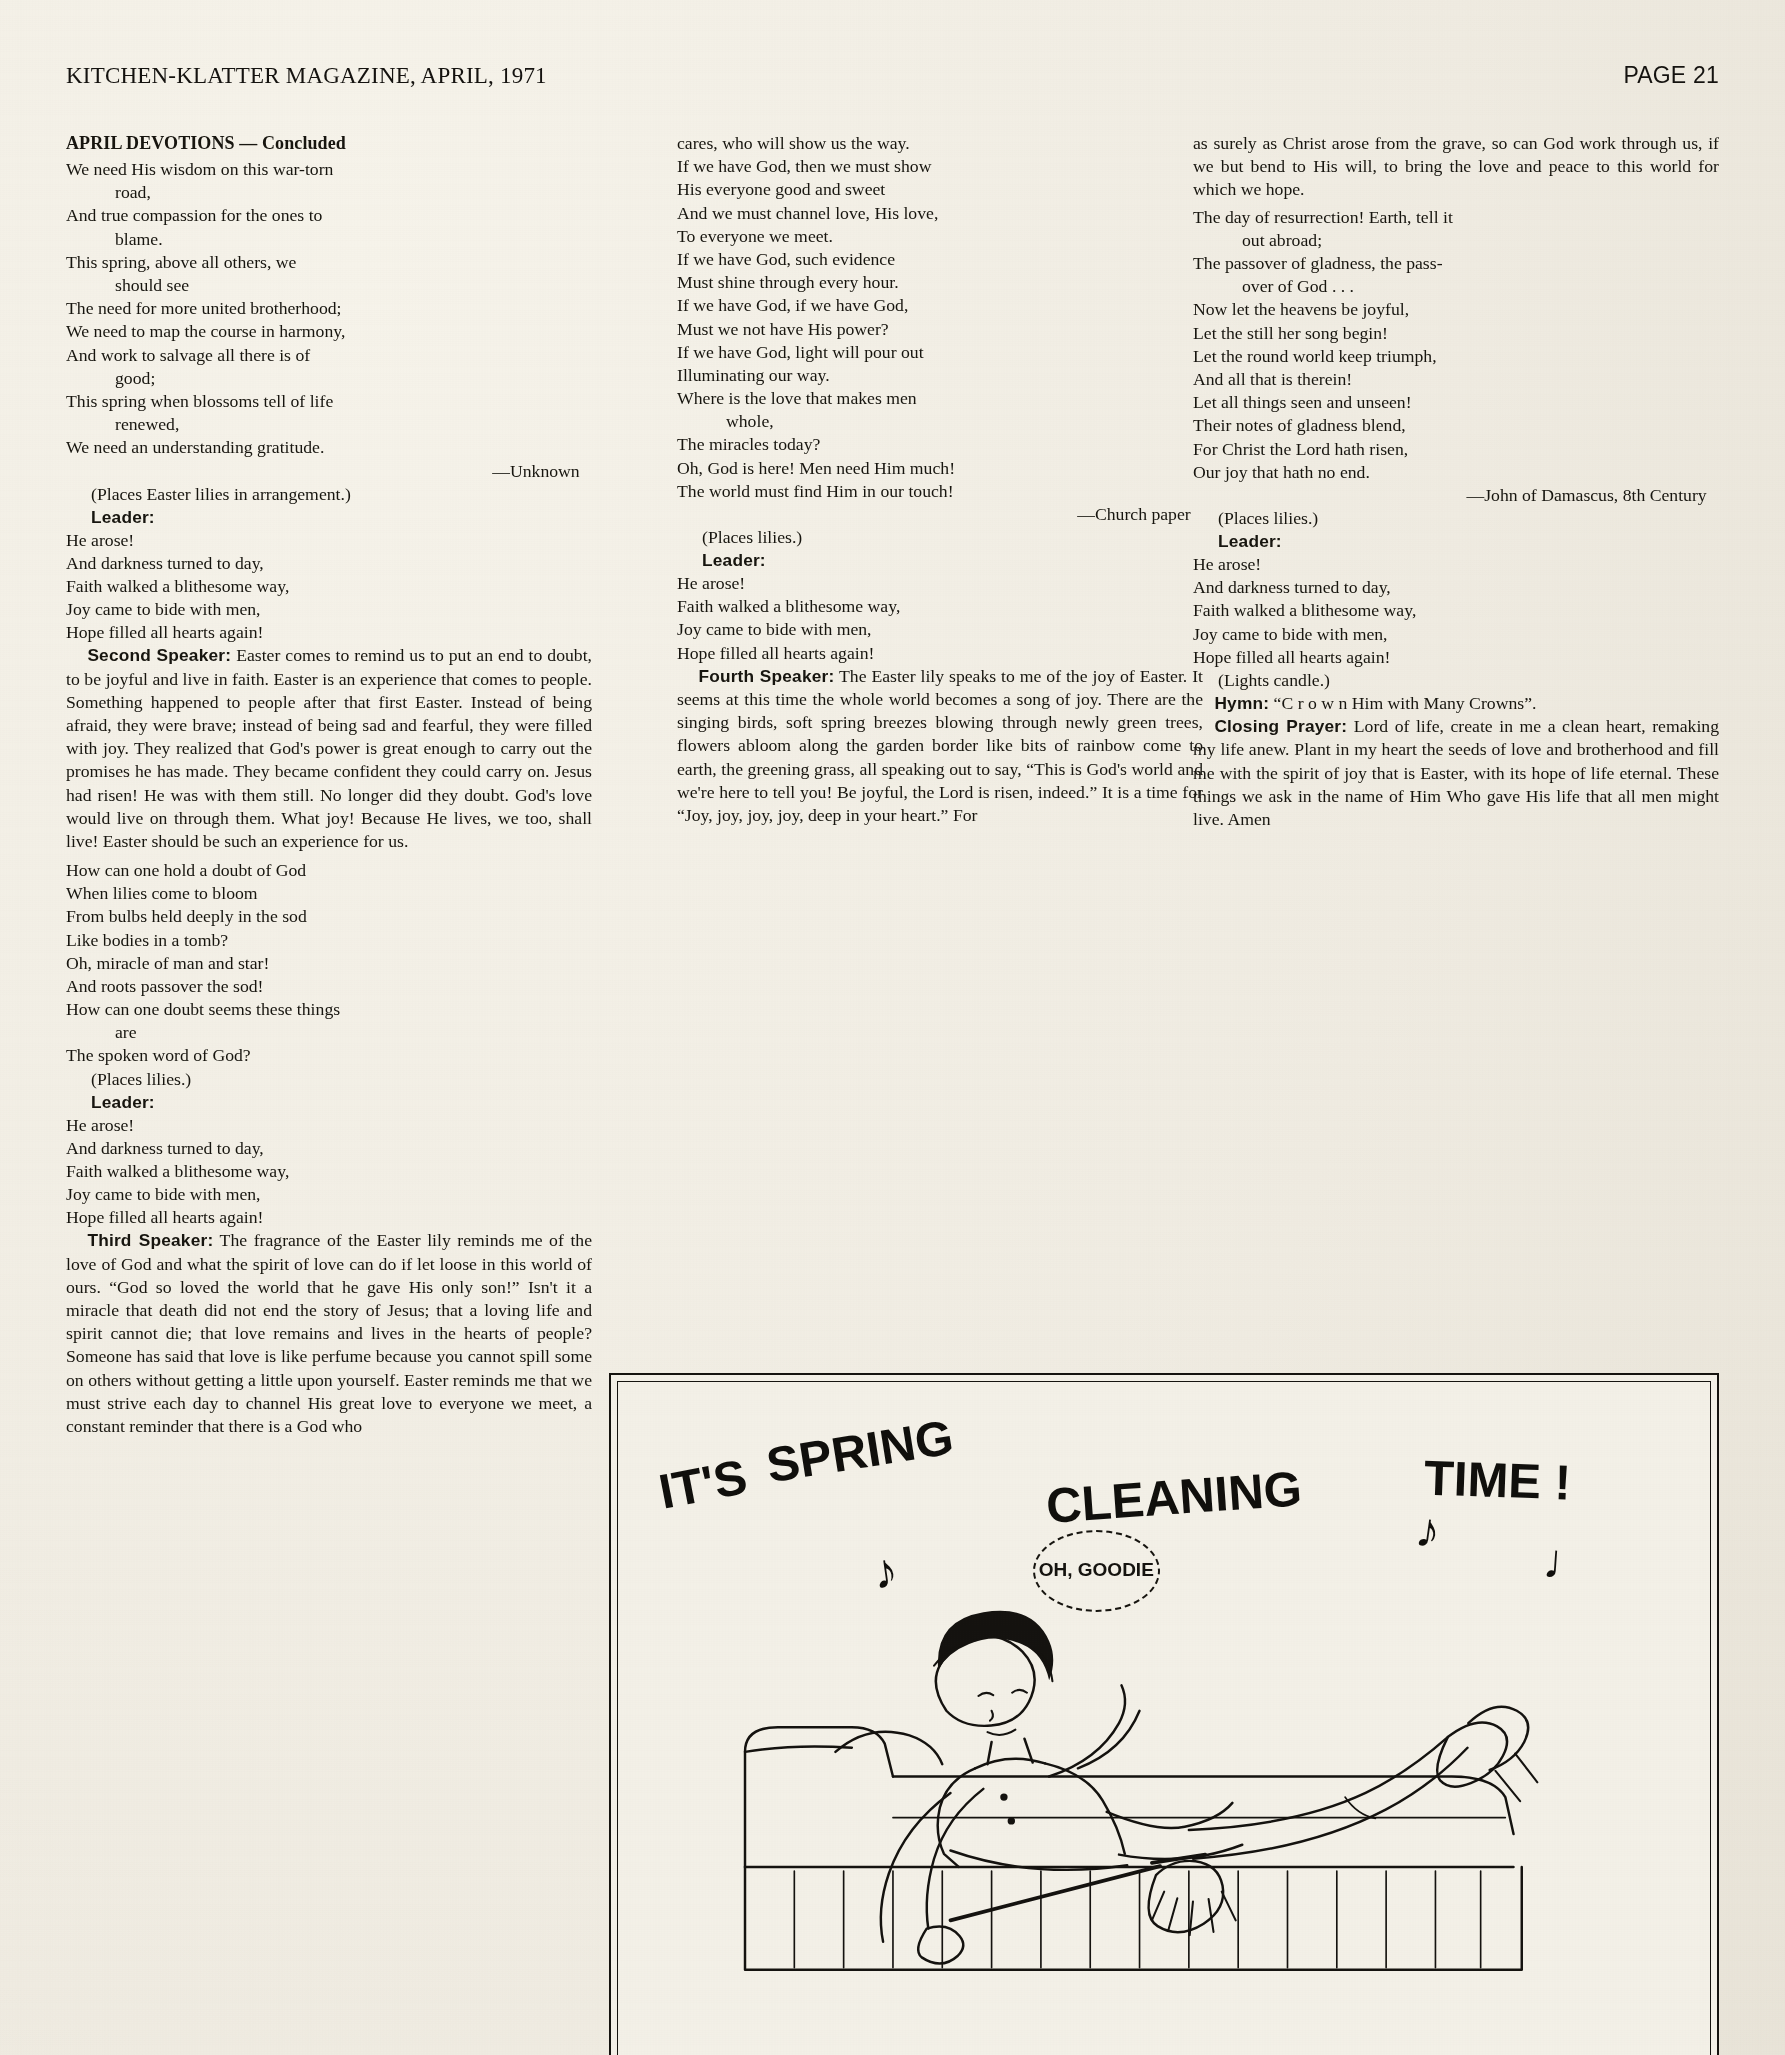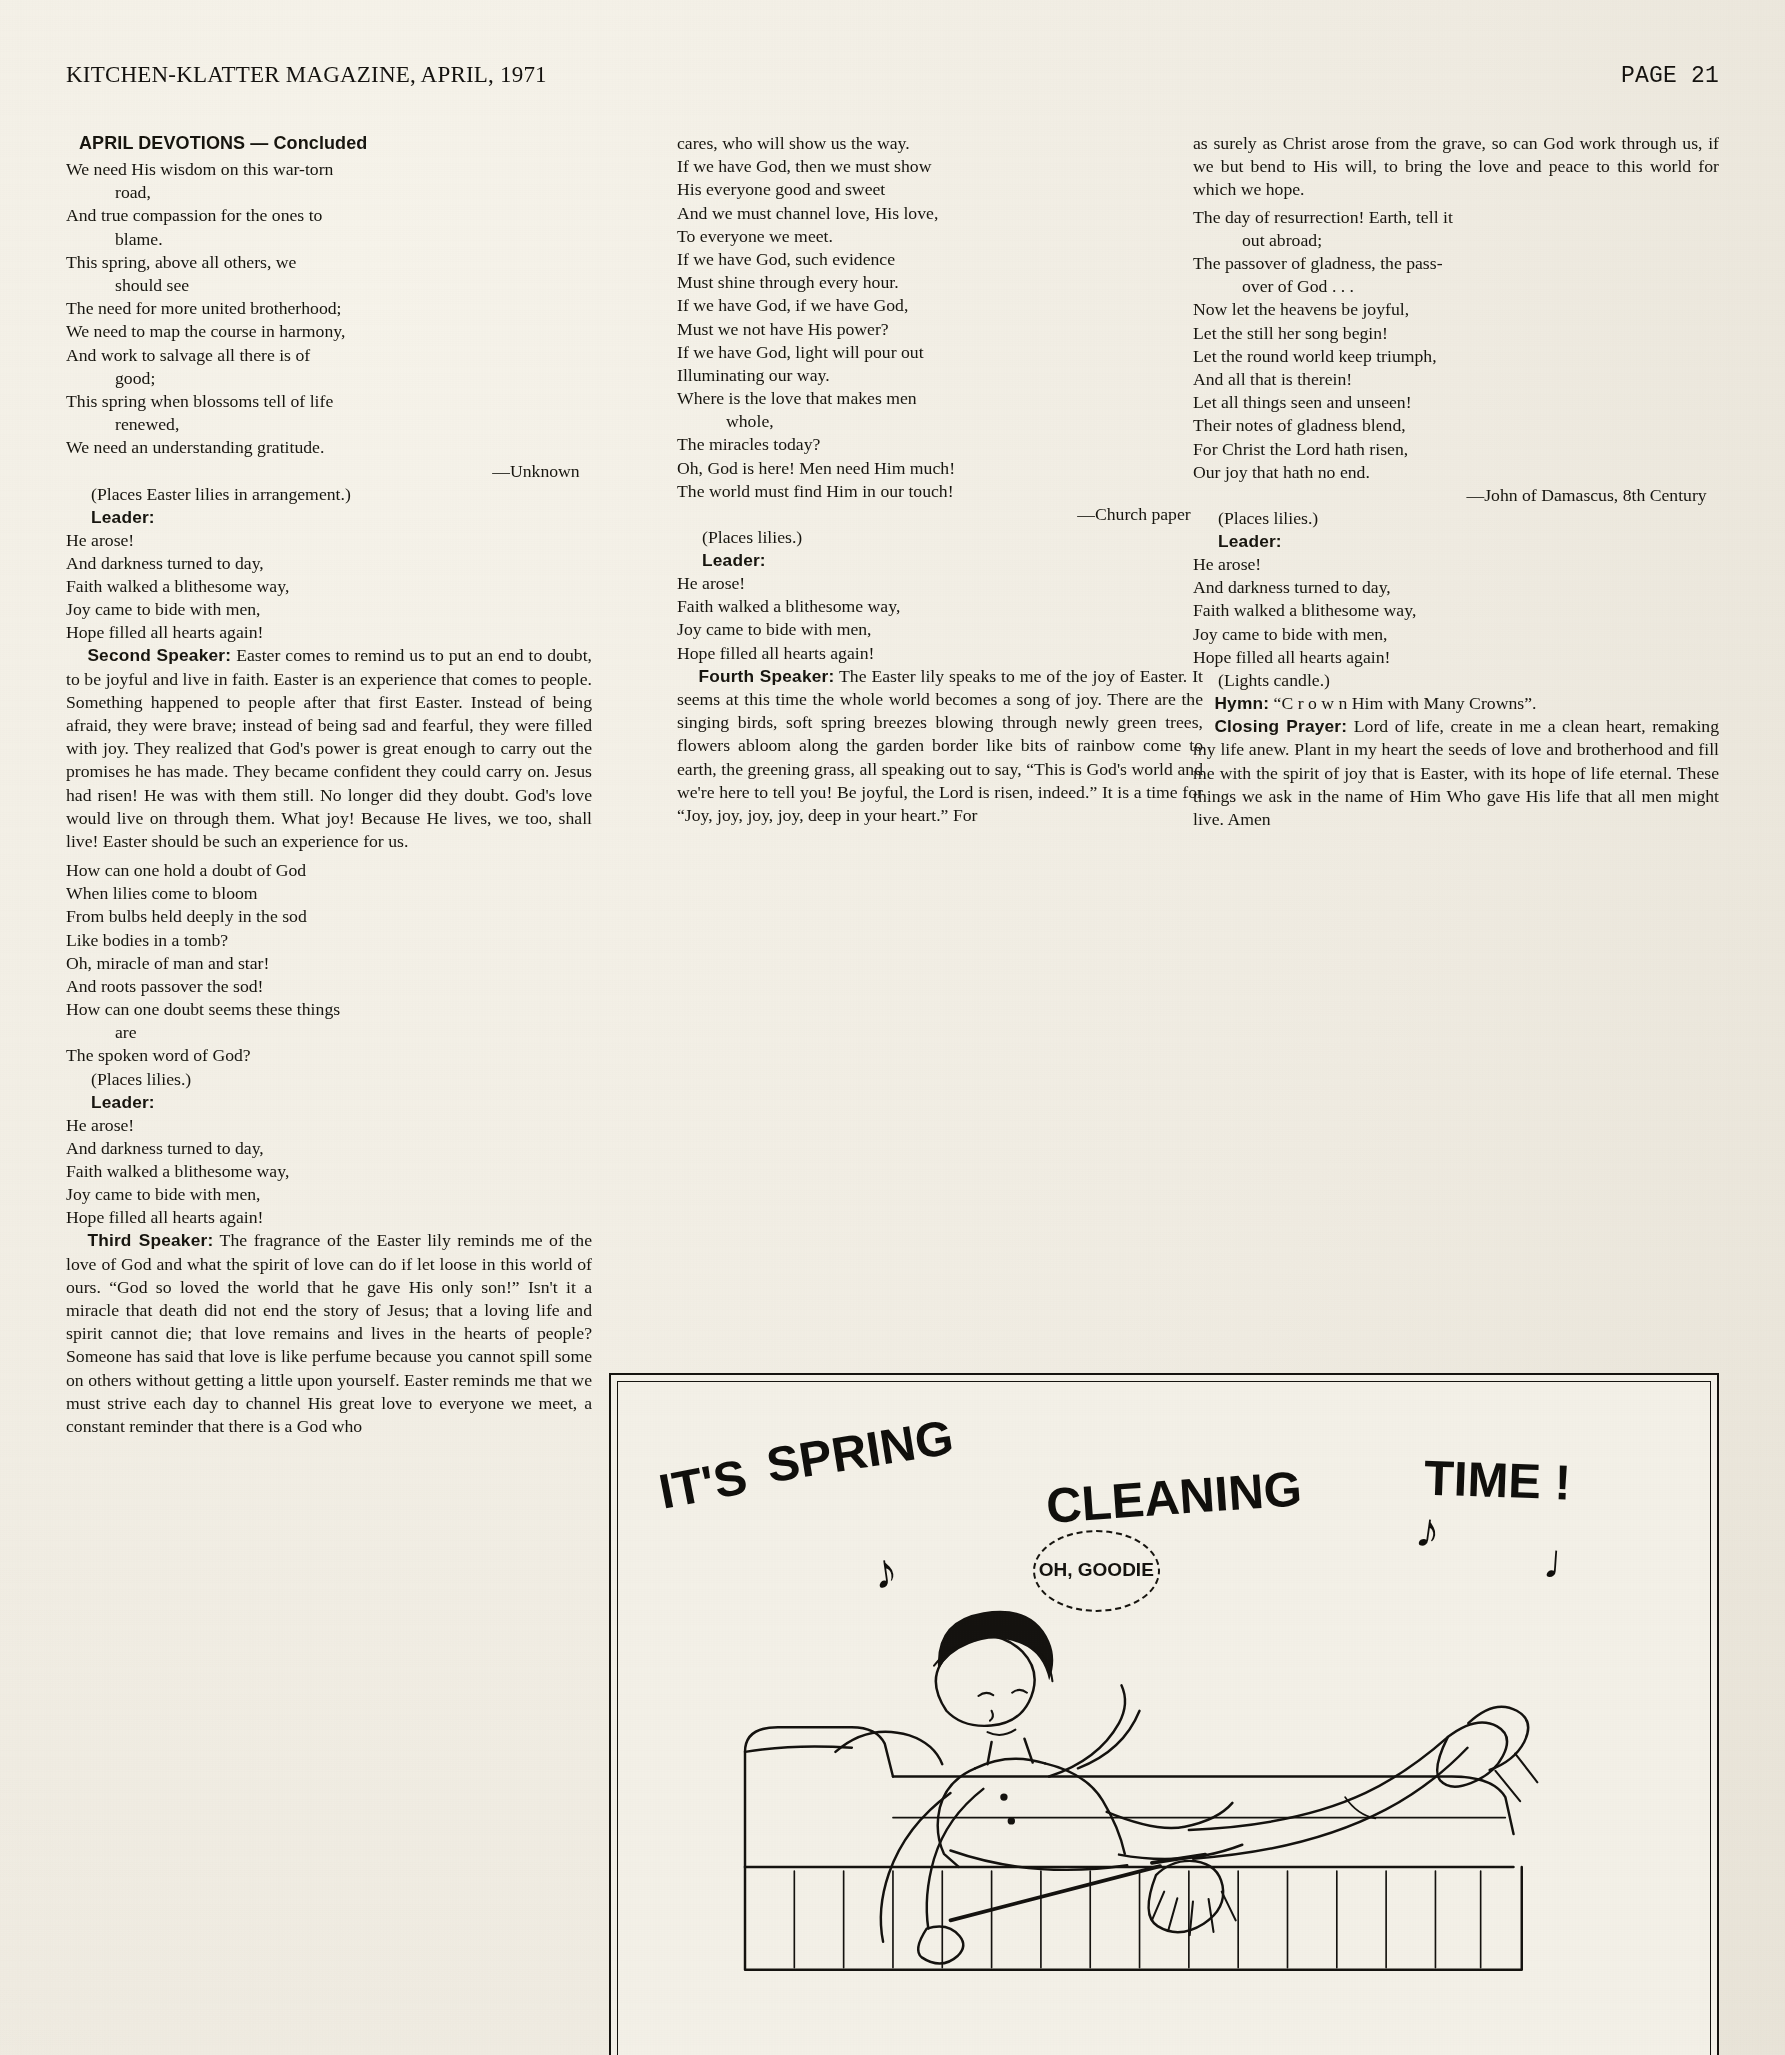--- a/index.html
+++ b/index.html
@@ -41,21 +41,21 @@
     left: 66px;
     right: 66px;
     display: flex;
     justify-content: space-between;
     align-items: baseline;
     font-size: 23px;
     letter-spacing: 0.2px;
     color: #14120f;
   }
   .masthead .left { font-family: "Liberation Serif", serif; }
-  .masthead .right { font-family: Liberation Mono, monospace; }
+  .masthead .right { font-family: Liberation Sans, sans-serif; }
 
   
   .cols {
     position: absolute;
     top: 132px;
     left: 66px;
     width: 1653px;
     height: 2385px;
   }
   .col {
@@ -73,26 +73,25 @@
   .col p, .col div.blk {
     margin: 0 0 0 0;
   }
   .lead {
     font-family: "Liberation Sans", sans-serif;
     font-weight: bold;
     font-size: 17.3px;
     letter-spacing: 0.2px;
   }
   .heading {
-    font-family: Liberation Sans, sans-serif;
+    font-family: Liberation Serif, serif;
     font-weight: bold;
     font-size: 18px;
     letter-spacing: 0.1px;
     margin-bottom: 2.5px;
-    margin-left: 13px;
   }
   .verse {
     margin: 0;
   }
   .verse .line { display: block; }
   .verse .ind { display: block; padding-left: 49px; }
   .right-sig {
     display: block;
     text-align: right;
     padding-right: 12.3px;

